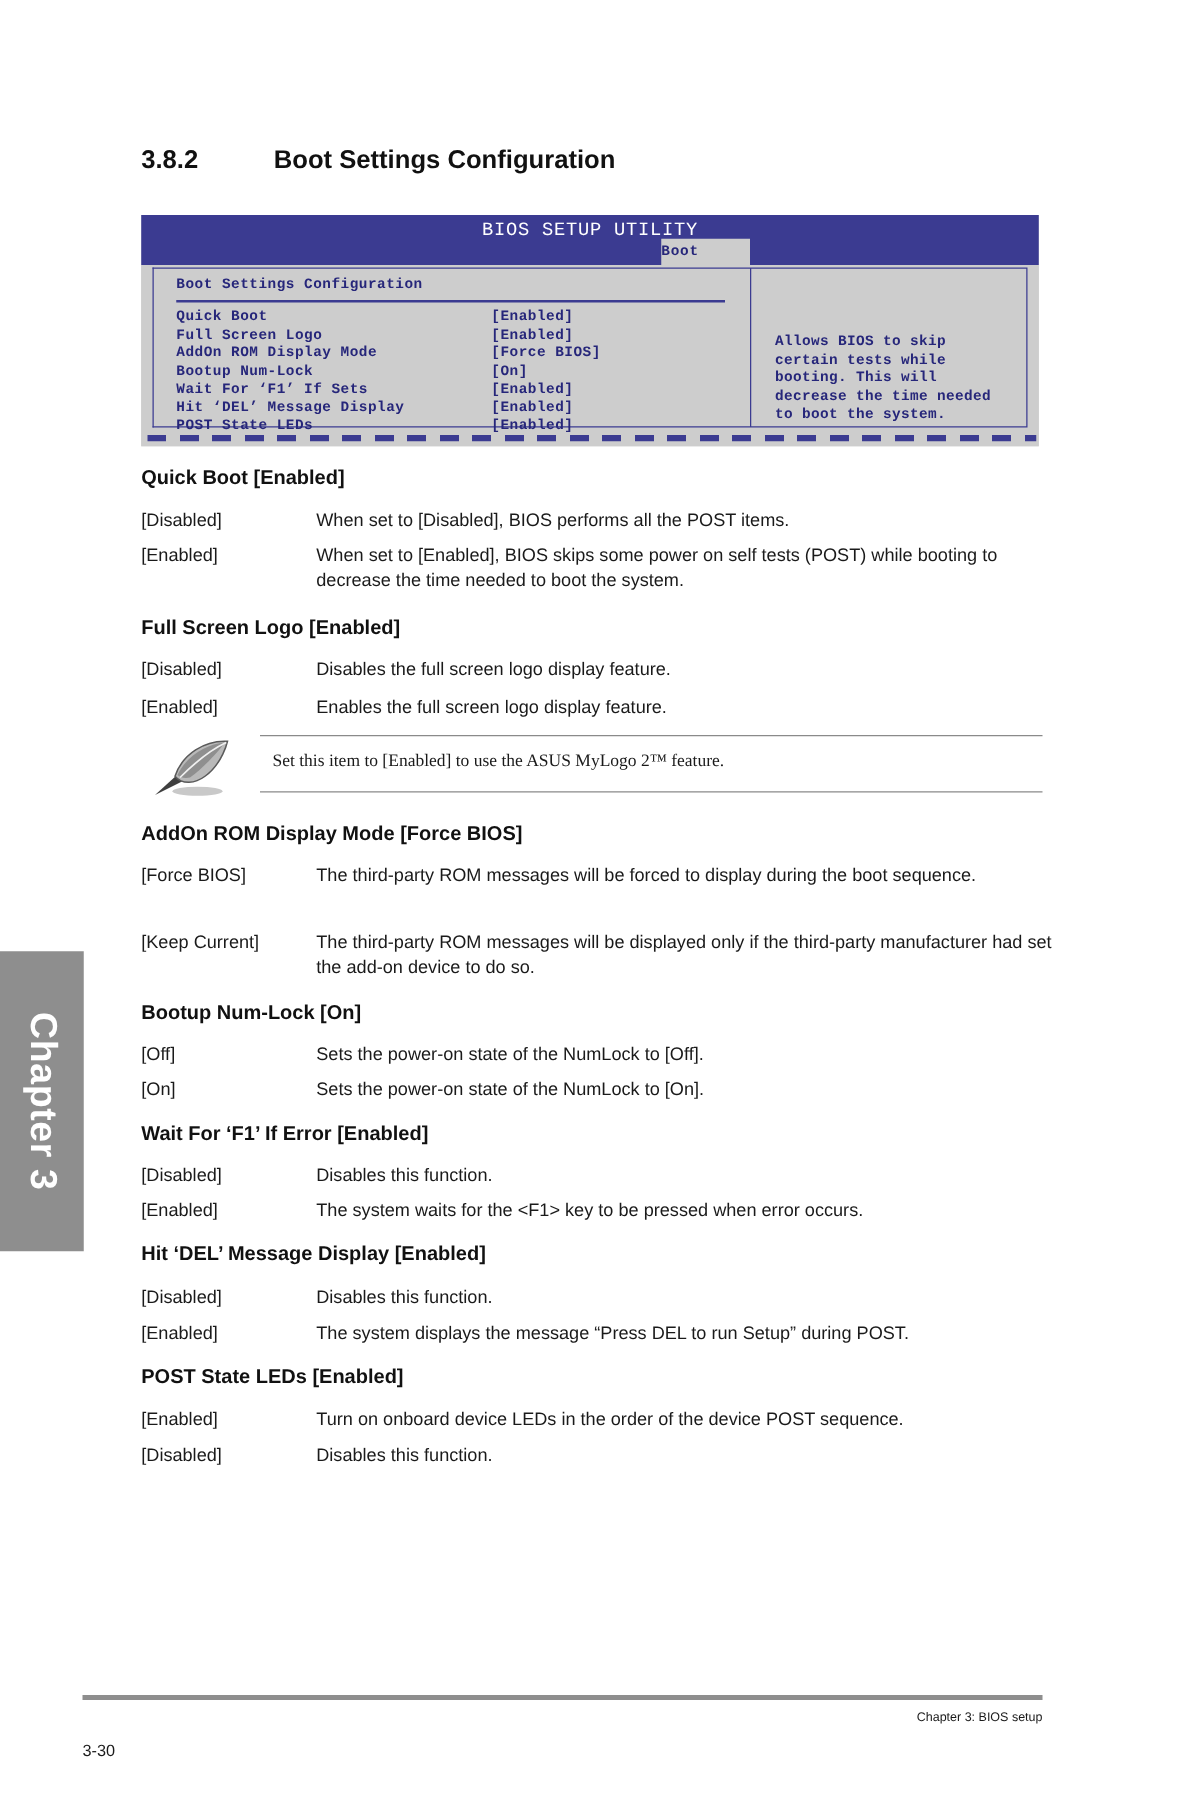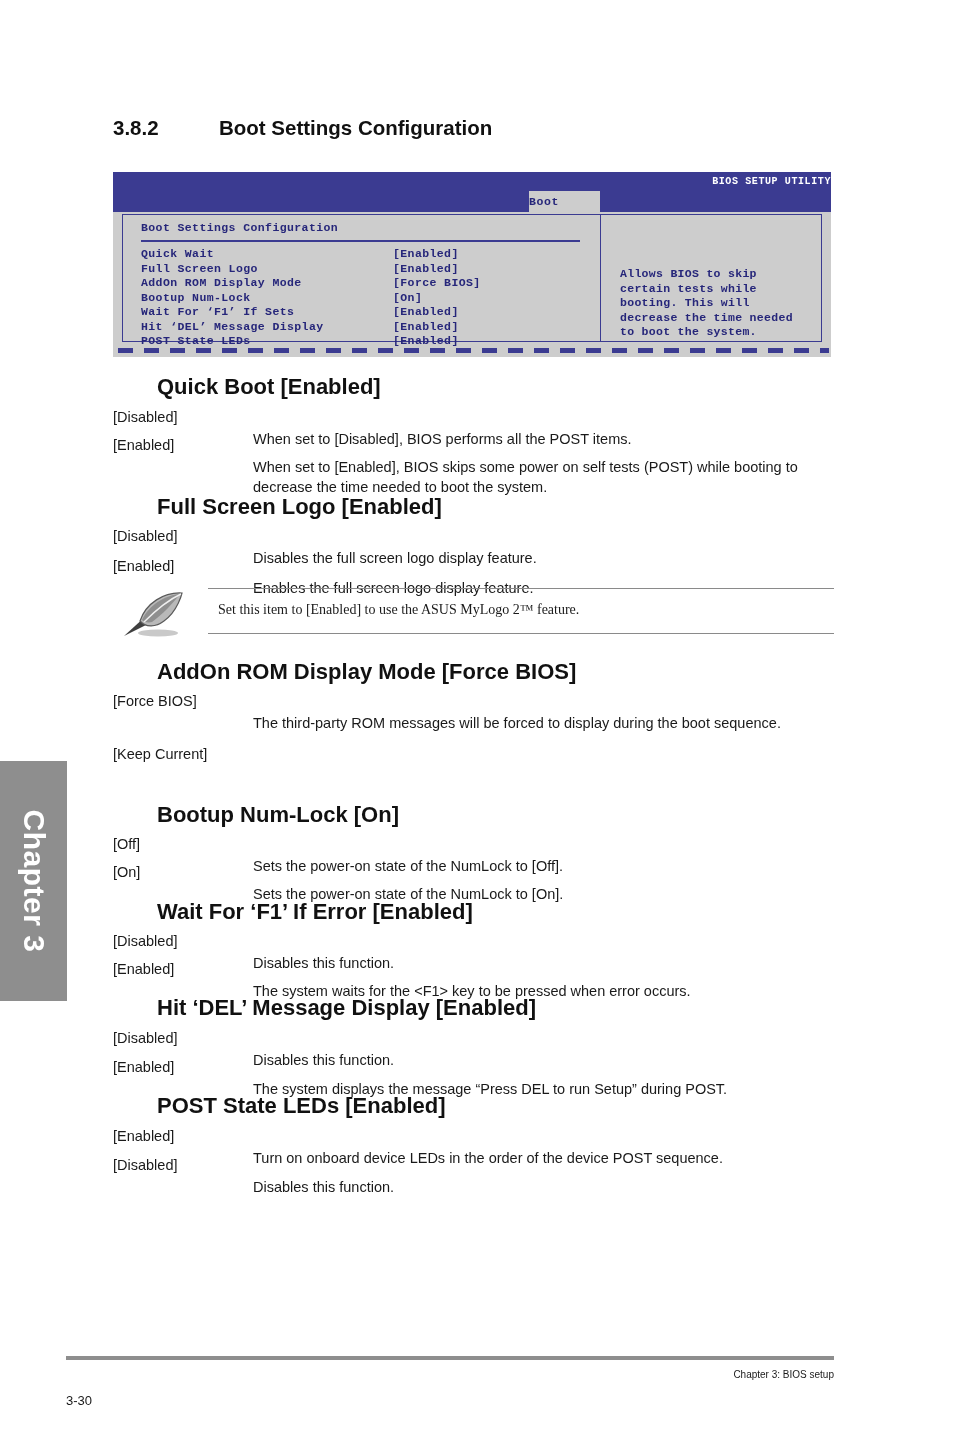--- a/index.html
+++ b/index.html
@@ -82,24 +82,24 @@
   #bios-titlebar {
     position: relative;
     height: 40px;
     background: #3b3b91;
   }
   #bios-titlebar .bios-title {
     position: absolute;
     left: 0;
     right: 0;
     top: 4px;
-    text-align: right;
+    text-align: center;
     color: #ffffff;
-    font-size: 10px;
-    font-weight: bold;
+    font-size: 15px;
+    font-weight: normal;
     letter-spacing: 0.6px;
   }
   #bios-tab-boot {
     position: absolute;
     left: 416px;
     top: 19px;
     width: 71px;
     height: 21px;
     background: #cdcdcd;
     color: #26267a;
@@ -199,43 +199,41 @@
     height: 5px;
     background: repeating-linear-gradient(to right,
       #3b3b91 0px, #3b3b91 15px,
       #cdcdcd 15px, #cdcdcd 26px);
   }
 
   
   .opt-heading {
     position: absolute;
     left: 113px;
-    font-size: 22px;
+    font-size: 16px;
     font-weight: bold;
     color: #111;
     white-space: nowrap;
-    margin-left: 44px;
   }
   .opt-row {
     position: absolute;
     left: 113px;
     width: 730px;
     display: flex;
     font-size: 14.5px;
     line-height: 19.5px;
     color: #1a1a1a;
   }
   .opt-row .opt-key {
     width: 140px;
     flex: 0 0 140px;
     white-space: nowrap;
   }
   .opt-row .opt-desc {
     flex: 1 1 auto;
-    margin-top: 22px;
   }
 
   
   #note-box {
     position: absolute;
     left: 208px;
     top: 588px;
     width: 626px;
     border-top: 1.5px solid #8a8a8a;
     border-bottom: 1.5px solid #8a8a8a;
@@ -306,21 +304,21 @@
     </div>
 
     <div id="bios-body">
 
       <div id="bios-main">
         <div class="bios-section-title">Boot Settings Configuration</div>
         <div class="bios-underline"></div>
 
         <div id="bios-items">
           <div class="bios-row">
-            <span class="bios-name">Quick Wait</span>
+            <span class="bios-name">Quick Boot</span>
             <span class="bios-value">[Enabled]</span>
           </div>
           <div class="bios-row">
             <span class="bios-name">Full Screen Logo</span>
             <span class="bios-value">[Enabled]</span>
           </div>
           <div class="bios-row">
             <span class="bios-name">AddOn ROM Display Mode</span>
             <span class="bios-value">[Force BIOS]</span>
           </div>
@@ -387,20 +385,21 @@
     <span class="note-text">Set this item to [Enabled] to use the ASUS MyLogo 2™ feature.</span>
   </div>
 
   <div class="opt-heading" style="top:659px">AddOn ROM Display Mode [Force BIOS]</div>
   <div class="opt-row" style="top:692px">
     <span class="opt-key">[Force BIOS]</span>
     <span class="opt-desc">The third-party ROM messages will be forced to display during the boot sequence.</span>
   </div>
   <div class="opt-row" style="top:745px">
     <span class="opt-key">[Keep Current]</span>
+    <span class="opt-desc">The third-party ROM messages will be displayed only if the third-party manufacturer had set the add-on device to do so.</span>
   </div>
 
   <div class="opt-heading" style="top:802px">Bootup Num-Lock [On]</div>
   <div class="opt-row" style="top:835px">
     <span class="opt-key">[Off]</span>
     <span class="opt-desc">Sets the power-on state of the NumLock to [Off].</span>
   </div>
   <div class="opt-row" style="top:863px">
     <span class="opt-key">[On]</span>
     <span class="opt-desc">Sets the power-on state of the NumLock to [On].</span>

